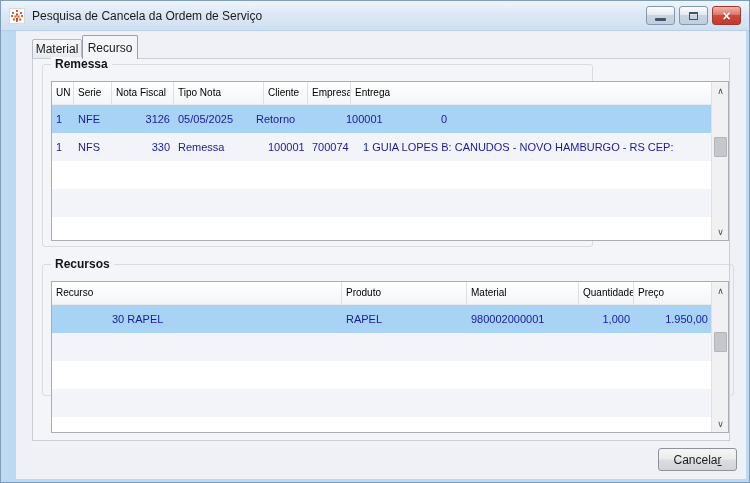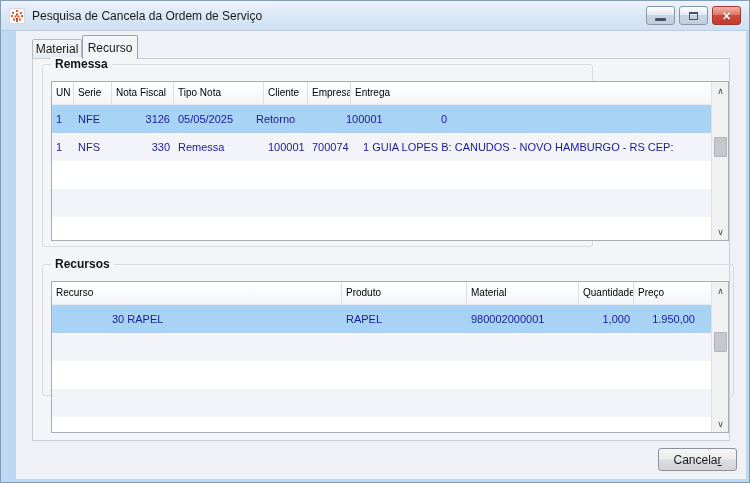--- a/index.html
+++ b/index.html
@@ -60,21 +60,21 @@
   .c-criacao{width:78px;flex:0 0 78px;}
   .c-tipo{width:90px;flex:0 0 90px;}
   .c-cliente{width:44px;flex:0 0 44px;} .cell.c-cliente{text-align:right;}
   .c-empresa{width:43px;flex:0 0 43px;} .cell.c-empresa{text-align:right;}
   .c-entrega{flex:1;min-width:0;} .cell.c-entrega{padding-left:12px;}
   
   .c-recurso{width:290px;flex:0 0 290px;} .cell.c-recurso{padding-left:60px;}
   .c-produto{width:125px;flex:0 0 125px;}
   .c-material{width:112px;flex:0 0 112px;}
   .c-qtd{width:55px;flex:0 0 55px;} .cell.c-qtd{text-align:right;}
-  .c-preco{flex:1;min-width:0;} .cell.c-preco{text-align:right;padding-right:16px;}
+  .c-preco{flex:1;min-width:0;} .cell.c-preco{text-align:right;padding-right:3px;}
   
   .vscroll{flex:0 0 17px;width:17px;background:#f1f1f3;border-left:1px solid #e0e1e4;
            position:relative;box-sizing:border-box;}
   .sb-btn{position:absolute;left:0;width:17px;height:17px;display:flex;align-items:center;
           justify-content:center;font-size:9px;color:#4d4d4d;background:#f1f1f3;}
   .sb-up{top:0;} .sb-down{bottom:0;}
   .sb-thumb{position:absolute;left:2px;width:13px;height:20px;background:#c6c7cc;
             border:1px solid #b4b5ba;box-sizing:border-box;border-radius:1px;}
   .grid-rem .sb-thumb{top:55px;}
   .grid-rec .sb-thumb{top:50px;}

